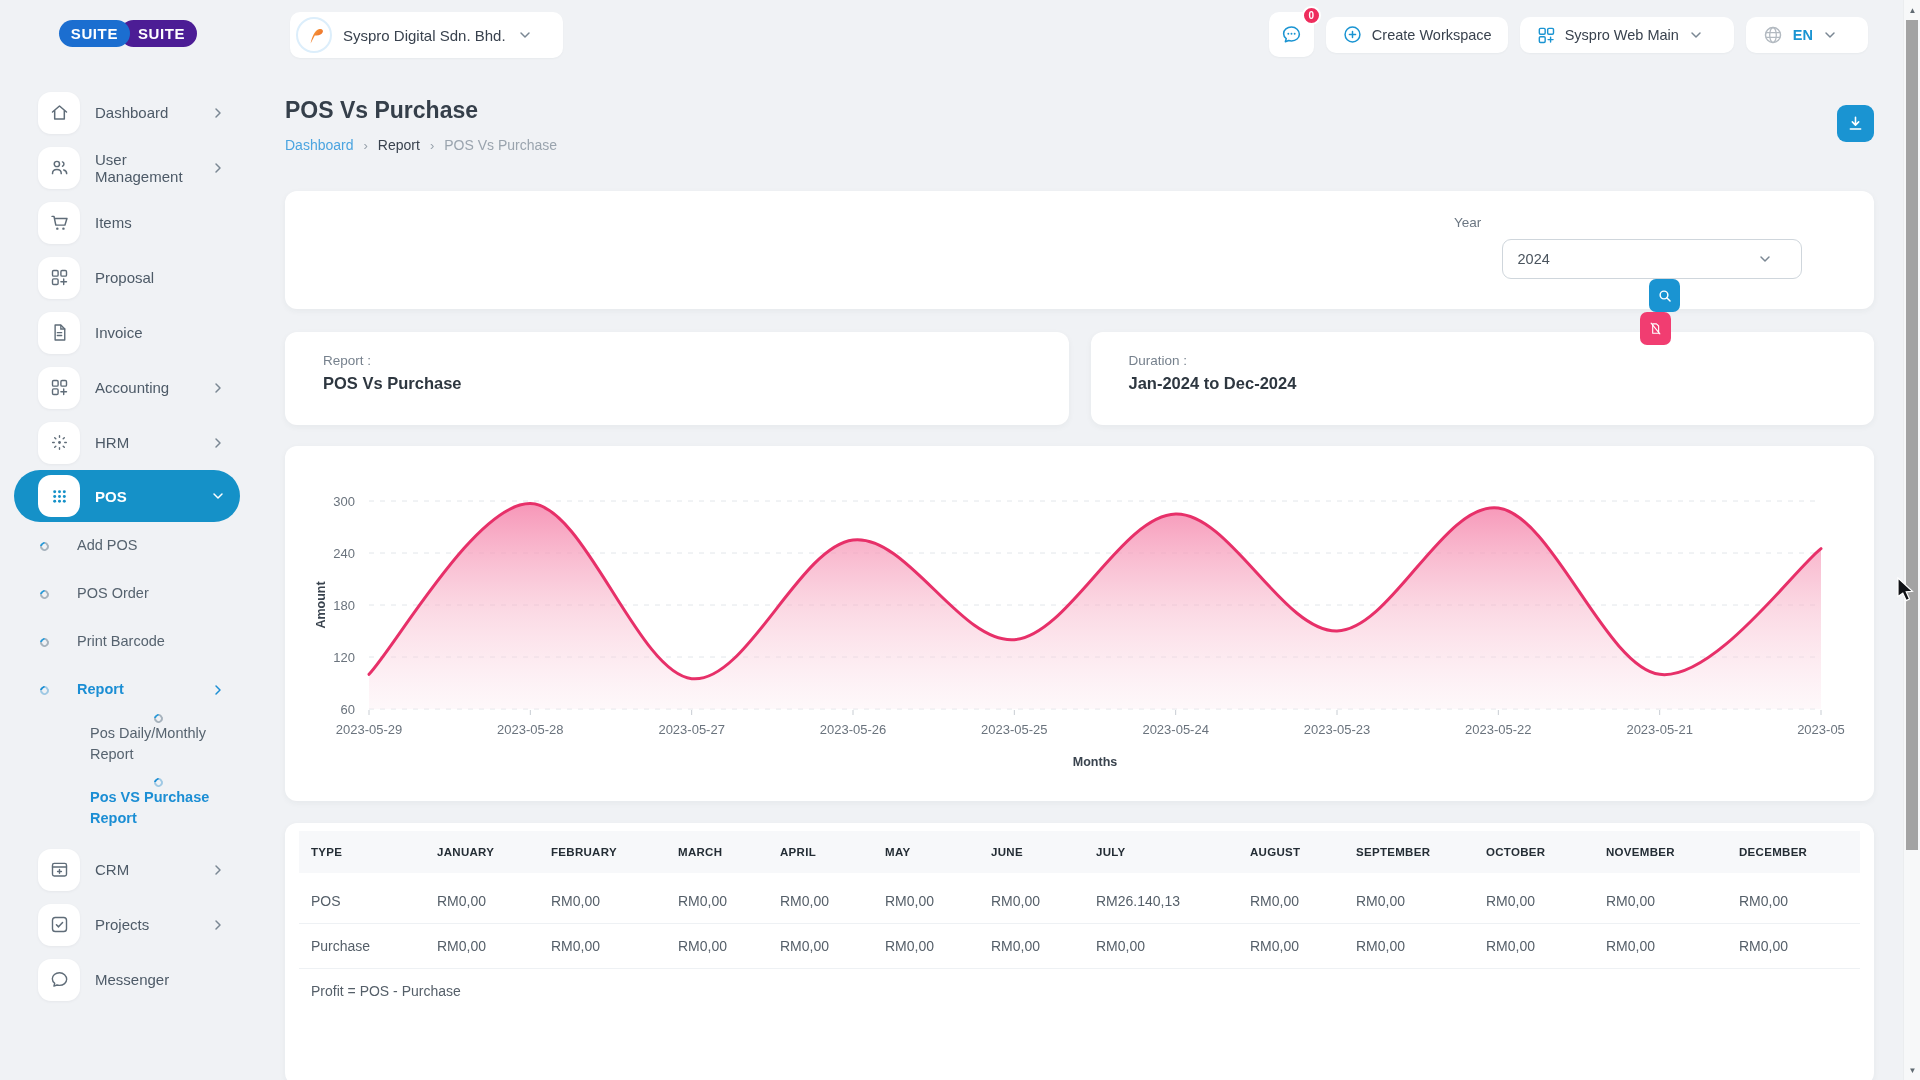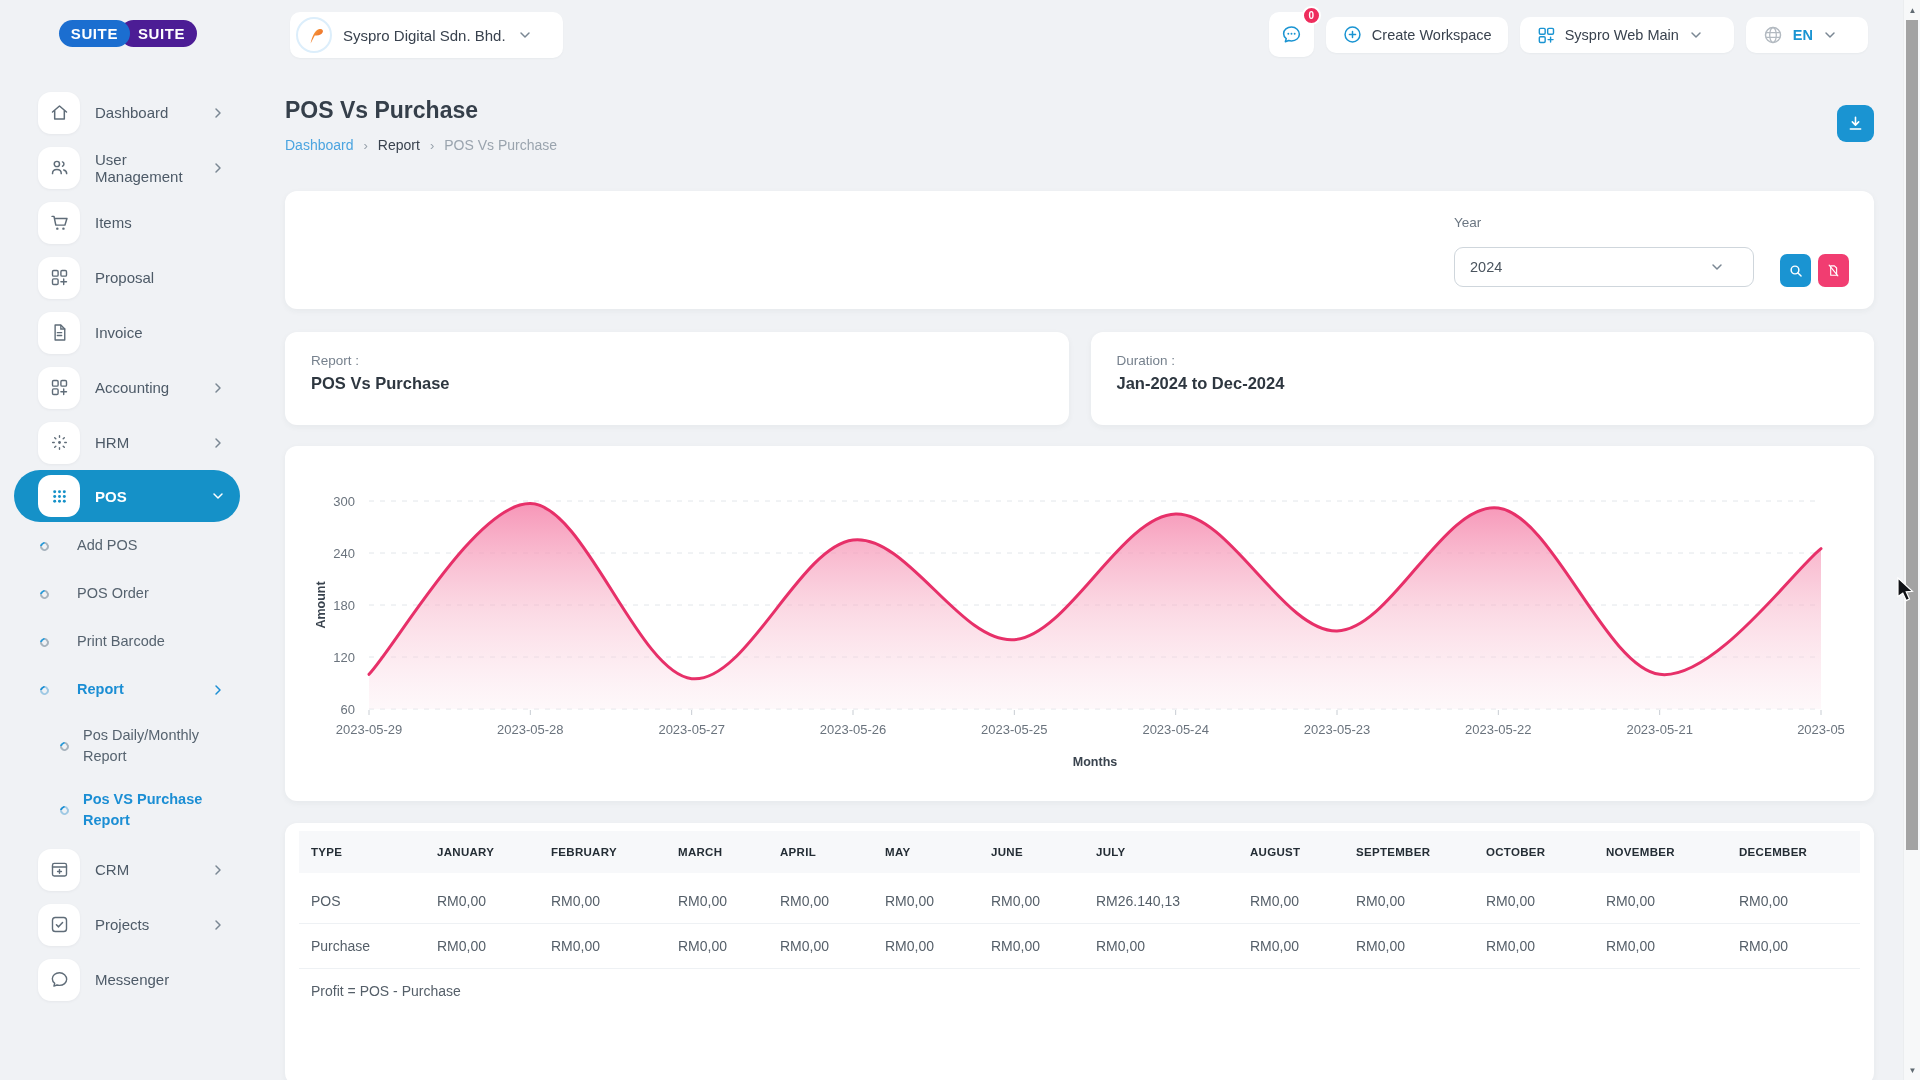--- a/index.html
+++ b/index.html
@@ -17,21 +17,21 @@
   .nav-item .lbl { font-size:15px; margin-left:15px; flex:1; }
   .chev { width:16px; height:16px; color:#7a8793; flex:none; margin-right:14px; }
   .chev.down { transform:rotate(90deg); }
   .nav-item.active { background:#1591c8; border-radius:27px; height:52px; color:#fff; }
   .nav-item.active .tile { color:#1591c8; box-shadow:none; }
   .nav-item.active .lbl { font-weight:bold; }
   .nav-item.active .chev { color:#fff; }
   .nav-sub { display:flex; align-items:center; min-height:48px; padding-left:40px; cursor:pointer; color:#56636f; font-size:14.5px; }
   .nav-sub .bullet { width:9px; height:9px; border:2px solid #a7b3bd; border-top-color:#2a9ad8; border-radius:50%; transform:rotate(-40deg); flex:none; }
   .nav-sub .slbl { margin-left:28px; width:160px; line-height:1.45; }
-  .nav-sub.lvl3 { padding-left:60px; }
+  .nav-sub.lvl3 { padding-left:60px;flex-direction:column; }
   .nav-sub.lvl3 .slbl { margin-left:14px; width:150px; }
   .nav-sub.two { min-height:64px; }
   .nav-sub.active { color:#1b8ed4; font-weight:bold; }
   .nav-sub.active .bullet { border-color:#9fc9e4; border-top-color:#1b8ed4; }
   .nav-sub .chev { margin-left:auto; margin-right:30px; color:#1b8ed4; }
 
   
   .chip { background:#fff; border-radius:10px; display:flex; align-items:center; box-shadow:0 1px 2px rgba(30,40,55,.04); cursor:pointer; }
   .workspace-chip { position:absolute; left:290px; top:12px; height:46px; padding:0 16px 0 6px; gap:11px; }
   .ws-avatar { width:36px; height:36px; border-radius:50%; border:2px solid #dceefb; display:flex; align-items:center; justify-content:center; }
@@ -49,27 +49,27 @@
   .breadcrumb { margin-top:13px; font-size:14px; display:flex; gap:10px; align-items:center; }
   .bc-link { color:#4ba4e0; cursor:pointer; }
   .bc-sep { color:#98a2ac; font-size:13px; }
   .bc-current { color:#39424e; }
   .bc-muted { color:#9aa4ae; }
   .download-btn { width:37px; height:37px; margin-top:8px; background:#1a94d2; border:none; border-radius:9px; display:flex; align-items:center; justify-content:center; cursor:pointer; color:#fff; }
   .card { background:#fff; border-radius:12px; box-shadow:0 2px 6px rgba(40,52,67,.05); }
   .filter-card { margin-top:38px; height:118px; position:relative; }
   .filter-group { position:absolute; right:25px; top:24px; width:395px; }
   .filter-label { font-size:13.5px; color:#6b7682; display:block; }
-  .filter-controls { display:flex; align-items:flex-end; margin-top:17px; }
+  .filter-controls { display:flex; align-items:center; margin-top:9px;flex-direction:column; }
   .select { width:300px; height:40px; border:1px solid #cfd6dc; border-radius:9px; display:flex; align-items:center; padding:0 14px 0 15px; font-size:14.5px; color:#4a545e; cursor:pointer; justify-content:space-between; }
   .btn-sq { width:31px; height:33px; border:none; border-radius:7px; display:flex; align-items:center; justify-content:center; cursor:pointer; color:#fff; }
   .btn-search { background:#1a94d2; margin-left:26px; }
   .btn-reset { background:#f13d71; margin-left:7px; }
   .info-row { display:flex; gap:22px; margin-top:23px; }
-  .info-card { flex:1 1 0; height:93px; padding:21px 26px; }
+  .info-card { flex:1 1 0; height:93px; padding:21px 38px; }
   .info-label { font-size:13.5px; color:#76818d; }
   .info-value { font-size:16.5px; font-weight:bold; color:#2e3740; margin-top:6px; }
   .chart-card { margin-top:21px; height:355px; padding:9px 24px; }
   .table-card { margin-top:22px; padding:8px 14px 20px; min-height:262px; }
   table.report { width:100%; border-collapse:collapse; table-layout:fixed; }
   table.report th { background:#f7f8fa; text-align:left; font-size:11.5px; letter-spacing:.3px; color:#242d35; padding:15px 6px 15px 12px; border-bottom:6px solid #fff; white-space:nowrap; }
   table.report td { font-size:14px; color:#555f69; padding:14px 6px 14px 12px; border-top:1px solid #eef1f4; white-space:nowrap; }
   table.report tr:first-child td { border-top:none; }
   td.note-cell { color:#39424e; }
   td.profit-label { font-weight:bold; color:#20262c; font-size:15px; }

